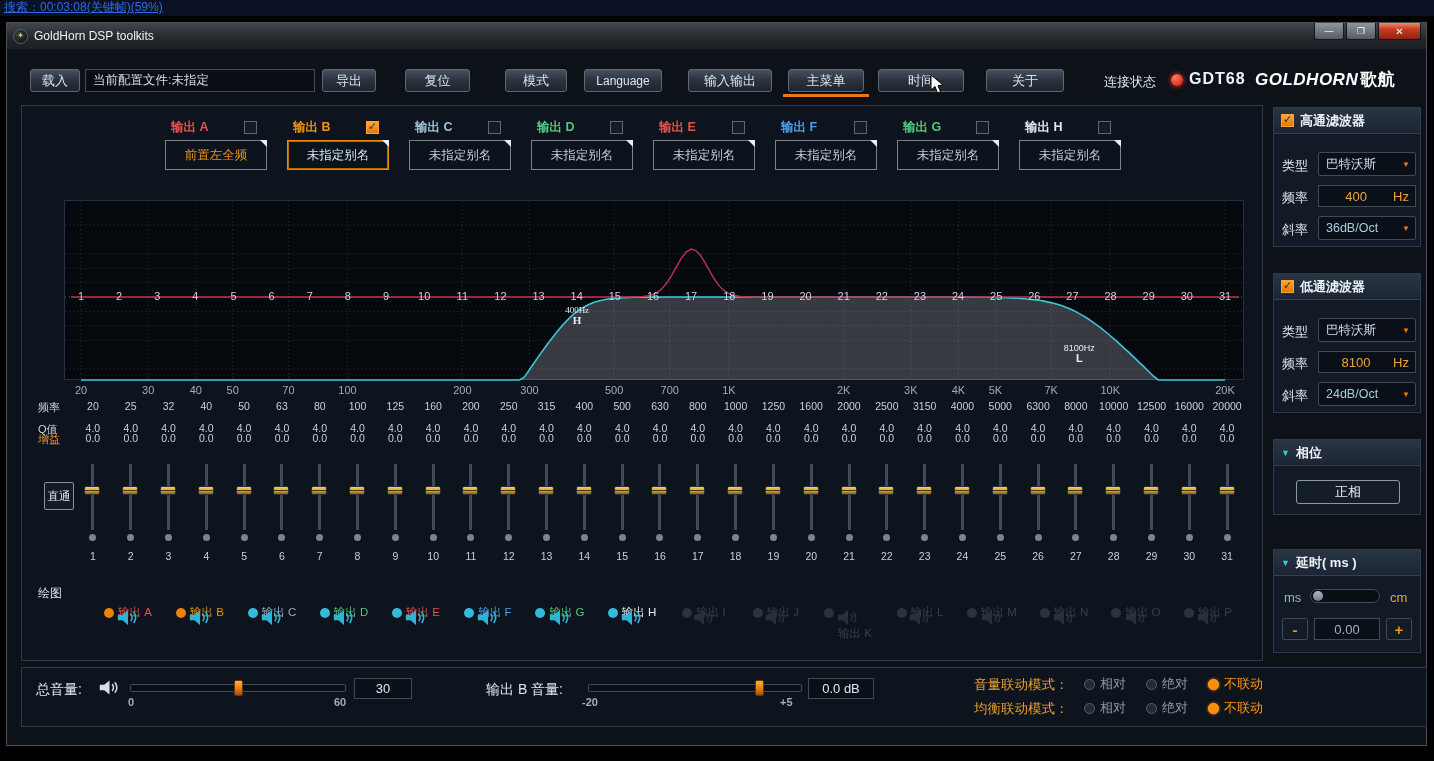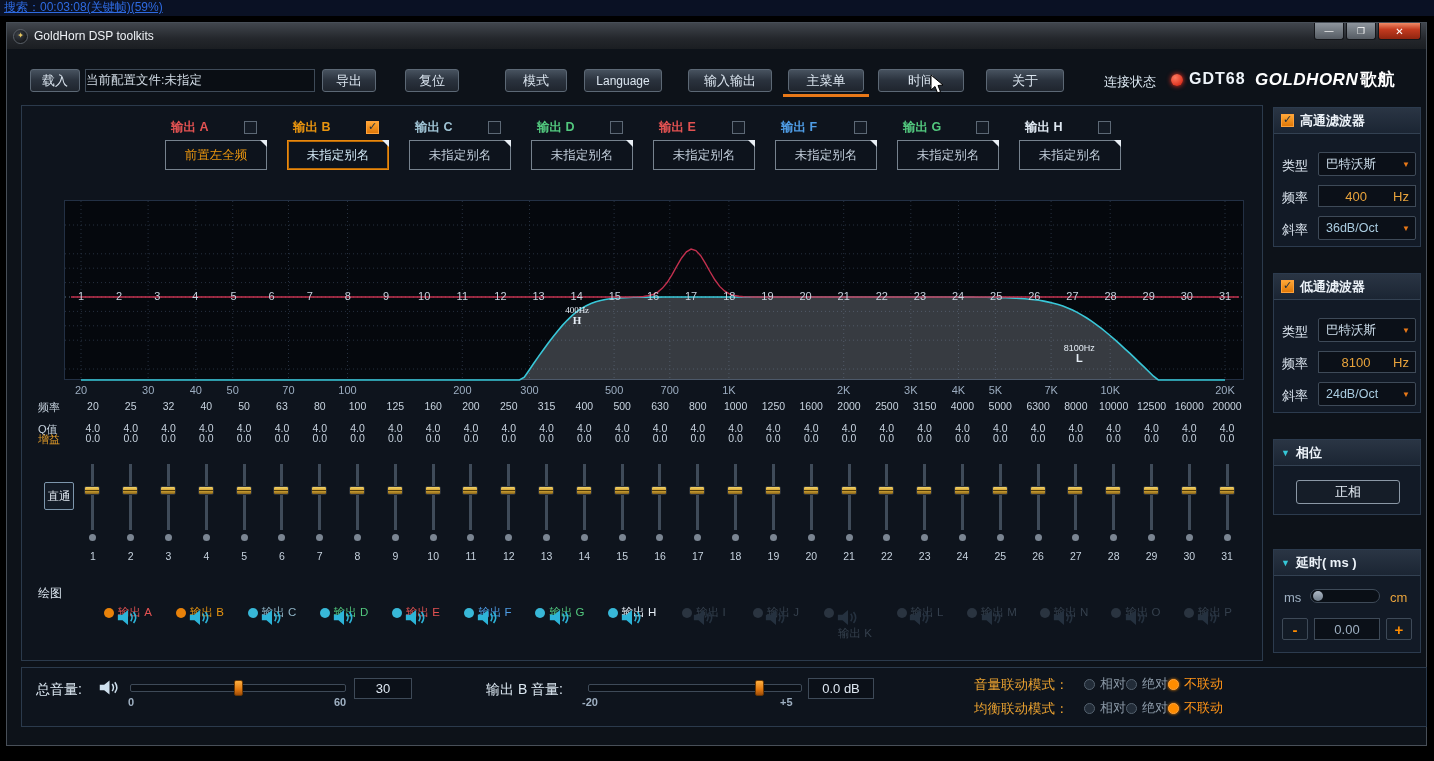--- a/index.html
+++ b/index.html
@@ -9,21 +9,21 @@
 .rec{position:absolute;left:0;top:0;width:100%;height:16px;background:#0a1124;color:#2e6ae0;font-size:12px;line-height:15px;padding-left:4px;text-decoration:underline;white-space:nowrap}
 .win{position:absolute;left:6px;top:22px;width:1421px;height:724px;background:#0d1219;border:1px solid #484f58}
 .titlebar{position:absolute;left:0;top:0;right:0;height:26px;background:linear-gradient(#41464d,#24272c 60%,#1b1e22);display:flex;align-items:center;padding-left:6px;color:#eef2f6;font-size:12px}
 .app-icon{width:15px;height:15px;border-radius:50%;background:radial-gradient(circle at 35% 35%,#3a3f46,#08090b);border:1px solid #5a6068;margin-right:6px;display:inline-flex;align-items:center;justify-content:center;color:#e8c860;font-size:8px;line-height:1}
 .wc{position:absolute;top:0;height:17px;border:1px solid #14161a;border-top:none;border-radius:0 0 3px 3px;display:flex;align-items:center;justify-content:center;font-size:9px;color:#fff;cursor:default}
 .wc.min{right:82px;width:30px;background:linear-gradient(#8e959d,#565c63)}
 .wc.max{right:50px;width:30px;background:linear-gradient(#8e959d,#565c63)}
 .wc.close{right:5px;width:43px;background:linear-gradient(#ef8a66,#c33b1f 40%,#8f2510);font-size:10px;font-weight:bold}
 .toolbar{position:absolute;left:0;top:28px;width:100%;height:46px}
 .tb-btn{position:absolute;height:23px;background:linear-gradient(#47525f,#2a323d 50%,#1f252e);border:1px solid #5c6875;border-radius:3px;color:#dce6f0;font-size:13px;display:flex;align-items:center;justify-content:center;cursor:default;white-space:nowrap}
-.field{position:absolute;background:#0a0e14;border:1px solid #3e4a58;color:#d2dce6;font-size:12.5px;display:flex;align-items:center;white-space:nowrap}
+.field{position:absolute;background:#0a0e14;border:1px solid #3e4a58;color:#d2dce6;font-size:12.5px;display:flex;align-items:center;padding-left:7px;white-space:nowrap}
 .menu-underline{position:absolute;background:#e87818;height:3px}
 .conn-label{position:absolute;color:#dce8f2;font-size:13px;white-space:nowrap}
 .conn-dot{position:absolute;width:12px;height:12px;border-radius:50%;background:radial-gradient(circle at 35% 30%,#ff7a60,#d01808);box-shadow:0 0 5px #ff3020}
 .device{position:absolute;color:#eef4fa;font-size:16px;font-weight:bold;letter-spacing:1px}
 .brand{position:absolute;color:#fff;font-size:17px;font-weight:900;font-style:italic;letter-spacing:.5px;white-space:nowrap}
 .brand .cn{font-style:normal;margin-left:2px}
 .main-panel{position:absolute;left:14px;top:82px;width:1242px;height:556px;background:#0e141d;border:1px solid #2b3a4c}
 .chan-grid{position:absolute;left:143px;top:12px;display:grid;grid-template-columns:repeat(8,102px);column-gap:20px}
 .chan-head{display:flex;align-items:center;justify-content:space-between;height:18px;padding:0 10px 0 6px}
 .chan-label{font-size:12.5px;font-weight:bold;white-space:nowrap}
@@ -79,21 +79,21 @@
 .step-val{position:absolute;width:66px;height:22px;background:#0b1018;border:1px solid #3e4a58;color:#9fb0c2;font-size:13px;display:flex;align-items:center;justify-content:center}
 .dim-label{color:#9fb0c2;font-size:13px;position:absolute;white-space:nowrap}
 .amber{color:#e8a33c!important}
 .bottom-bar{position:absolute;left:14px;top:644px;width:1406px;height:60px;background:#0e141d;border:1px solid #2b3a4c}
 .bb-label{position:absolute;color:#dce8f2;font-size:14px;white-space:nowrap}
 .hslider{position:absolute;height:8px;background:#0a0f16;border:1px solid #3e4a58;border-radius:2px}
 .hhandle{position:absolute;top:-5px;width:9px;height:16px;border-radius:2px;background:linear-gradient(#ffb040,#e07810 60%,#a04c08);border:1px solid #6a3804}
 .tick{position:absolute;font-size:11px;color:#9fb0c2;font-weight:bold;white-space:nowrap}
 .vbox{position:absolute;height:21px;background:#0b1018;border:1px solid #3e4a58;color:#dfe8f2;font-size:13px;display:flex;align-items:center;justify-content:center;white-space:nowrap}
 .link-label{position:absolute;color:#e8a030;font-size:13.5px;white-space:nowrap}
-.rgroup{position:absolute;display:flex;gap:0}
+.rgroup{position:absolute;display:flex;gap:20px}
 .ropt{display:flex;align-items:center;gap:5px;font-size:13px;color:#8c9aa8;white-space:nowrap}
 .ropt .radio{width:11px;height:11px;border-radius:50%;background:#222c38;border:1px solid #55626f;flex:0 0 auto}
 .ropt.sel{color:#ff9418}
 .ropt.sel .radio{background:#ff8c00;border-color:#ffa23a;box-shadow:0 0 3px #ff8c00}
 .spk-ico{display:inline-flex;color:#cfe0ee}
 .cursor{position:absolute;z-index:50;pointer-events:none}
 </style>
 </head>
 <body>
 
@@ -108,21 +108,21 @@
       <span>GoldHorn DSP toolkits</span>
     </div>
     <div class="wc min">—</div>
     <div class="wc max">❐</div>
     <div class="wc close">✕</div>
 
     <div class="toolbar">
       <div class="tb-btn" style="left:23px;top:18px;width:50px">载入</div>
       <div class="field" style="left:78px;top:18px;width:230px;height:23px">当前配置文件:未指定</div>
       <div class="tb-btn" style="left:315px;top:18px;width:54px">导出</div>
-      <div class="tb-btn" style="left:398px;top:18px;width:54px">复位</div>
+      <div class="tb-btn" style="left:398px;top:18px;width:65px">复位</div>
       <div class="tb-btn" style="left:498px;top:18px;width:62px">模式</div>
       <div class="tb-btn" style="left:577px;top:18px;width:78px;font-size:12px">Language</div>
       <div class="tb-btn" style="left:681px;top:18px;width:84px">输入输出</div>
       <div class="tb-btn" style="left:781px;top:18px;width:76px">主菜单</div>
       <div class="menu-underline" style="left:776px;top:43px;width:86px"></div>
       <div class="tb-btn" style="left:871px;top:18px;width:86px">时间</div>
       <div class="tb-btn" style="left:979px;top:18px;width:78px">关于</div>
       <div class="conn-label" style="left:1097px;top:22px">连接状态</div>
       <div class="conn-dot" style="left:1164px;top:23px"></div>
       <div class="device" style="left:1182px;top:19px">GDT68</div>

